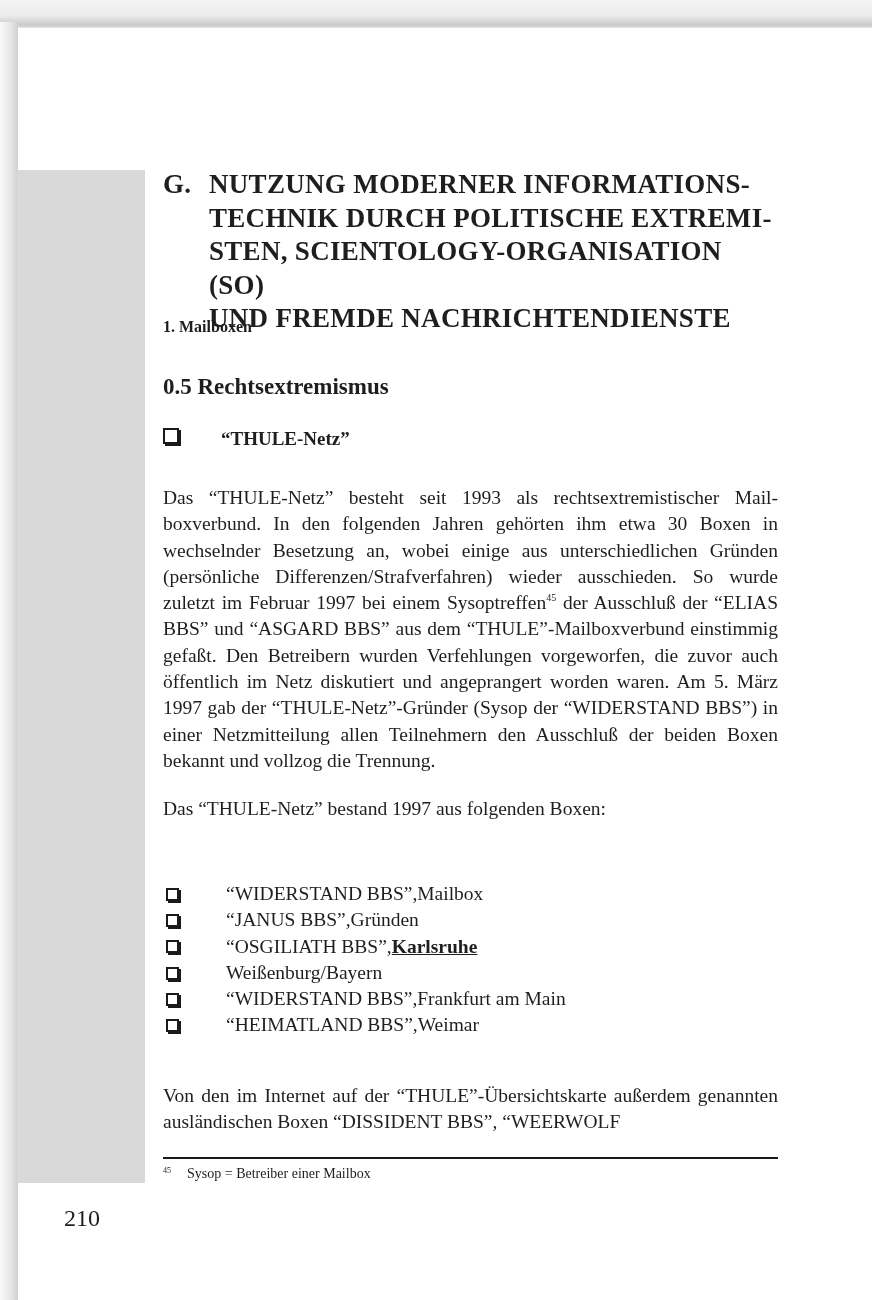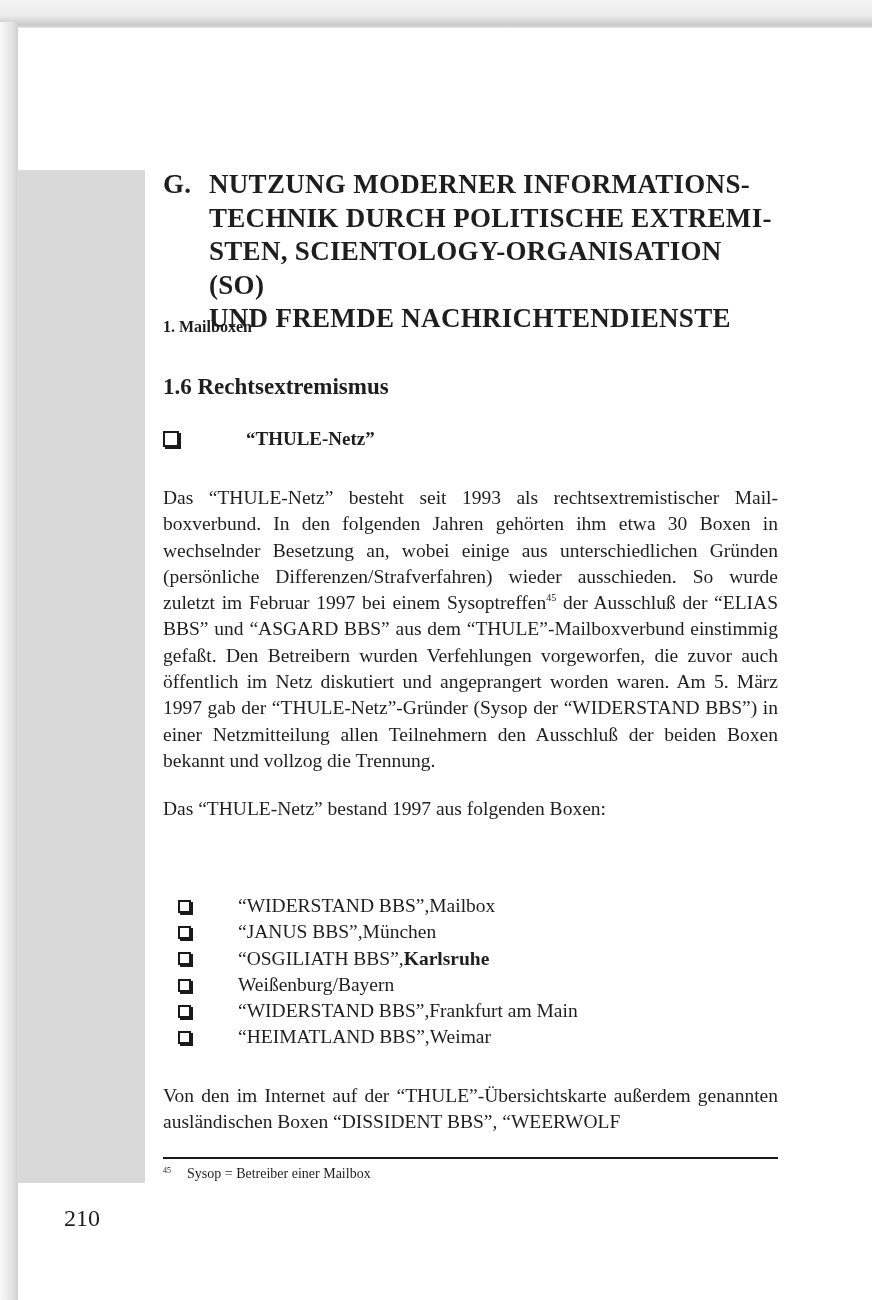--- a/index.html
+++ b/index.html
@@ -80,24 +80,22 @@
       box-shadow: 2px 2px 0 #1a1a1a;
       box-sizing: border-box;
       background: #fff;
       vertical-align: middle;
     }
     .h3 {
       position: absolute;
       top: 428px;
       left: 0;
       display: flex;
-      align-items: center;
       font-weight: bold;
       font-size: 19px;
-      gap: 25px;
     }
     .h3 .bullet-box { margin-right: 42px; width: 16px; height: 16px; }
     .para {
       position: absolute;
       left: 0;
       width: 615px;
       font-size: 19.5px;
       line-height: 26.3px;
       text-align: justify;
       hyphens: manual;
@@ -108,34 +106,34 @@
     .para3 { top: 1083px; }
     sup.fn-ref {
       font-size: 10px;
       vertical-align: 8px;
       line-height: 0;
     }
     .box-list {
       position: absolute;
       top: 878px;
       left: 0;
-      margin: 15px;
+      margin: 3px;
       padding: 0;
       list-style: none;
       font-size: 19.5px;
       line-height: 26.3px;
     }
     .box-list li {
       display: flex;
       align-items: center;
     }
     .box-list .bullet-box {
       margin-right: 47px;
     }
-    .box-list .city-bold { font-weight: bold; }
+    .box-list .city-bold { font-weight: bold; text-decoration: underline; }
     .footnote-rule {
       position: absolute;
       top: 1157px;
       left: 0;
       width: 615px;
       height: 2px;
       background: #1a1a1a;
     }
     .footnote {
       position: absolute;
@@ -172,41 +170,41 @@
     <div class="chapter-letter">G.</div>
     <div class="chapter-title">
       <div>NUTZUNG MODERNER INFORMATIONS-</div>
       <div>TECHNIK DURCH POLITISCHE EXTREMI-</div>
       <div>STEN, SCIENTOLOGY-ORGANISATION (SO)</div>
       <div>UND FREMDE NACHRICHTENDIENSTE</div>
     </div>
   </div>
 
   <div class="h1">1. Mailboxen</div>
-  <div class="h2">1.6 Rechtsextremismus</div>
+  <div class="h2">0.5 Rechtsextremismus</div>
 
   <div class="h3">
     <span class="bullet-box"></span>
     <span>“THULE-Netz”</span>
   </div>
 
   <p class="para para1"><span>Das “THULE-Netz” besteht seit 1993 als rechtsextremistischer Mail­boxverbund. In den folgenden Jahren gehörten ihm etwa 30 Boxen in wechselnder Besetzung an, wobei einige aus unterschiedlichen Gründen (persönliche Differenzen/Strafverfahren) wieder aus­schieden. So wurde zuletzt im Februar 1997 bei einem Sysoptreffen</span><sup class="fn-ref">45</sup><span> der Ausschluß der “ELIAS BBS” und “ASGARD BBS” aus dem “THULE”-Mailboxverbund einstimmig gefaßt. Den Betreibern wur­den Verfehlungen vorgeworfen, die zuvor auch öffentlich im Netz diskutiert und angeprangert worden waren. Am 5. März 1997 gab der “THULE-Netz”-Gründer (Sysop der “WIDERSTAND BBS”) in einer Netzmitteilung allen Teilnehmern den Ausschluß der beiden Boxen bekannt und vollzog die Trennung.</span></p>
 
   <p class="para para2">Das “THULE-Netz” bestand 1997 aus folgenden Boxen:</p>
 
   <ul class="box-list">
     <li>
       <span class="bullet-box"></span>
       <span>“WIDERSTAND BBS”, </span>
         <span>Mailbox</span>
     </li>
     <li>
       <span class="bullet-box"></span>
       <span>“JANUS BBS”, </span>
-        <span>München</span>
+        <span>Gründen</span>
     </li>
     <li>
       <span class="bullet-box"></span>
       <span>“OSGILIATH BBS”, </span>
         <span class="city-bold">Karlsruhe</span>
     </li>
     <li>
       <span class="bullet-box"></span>
         <span>Weißenburg/Bayern</span>
     </li>

